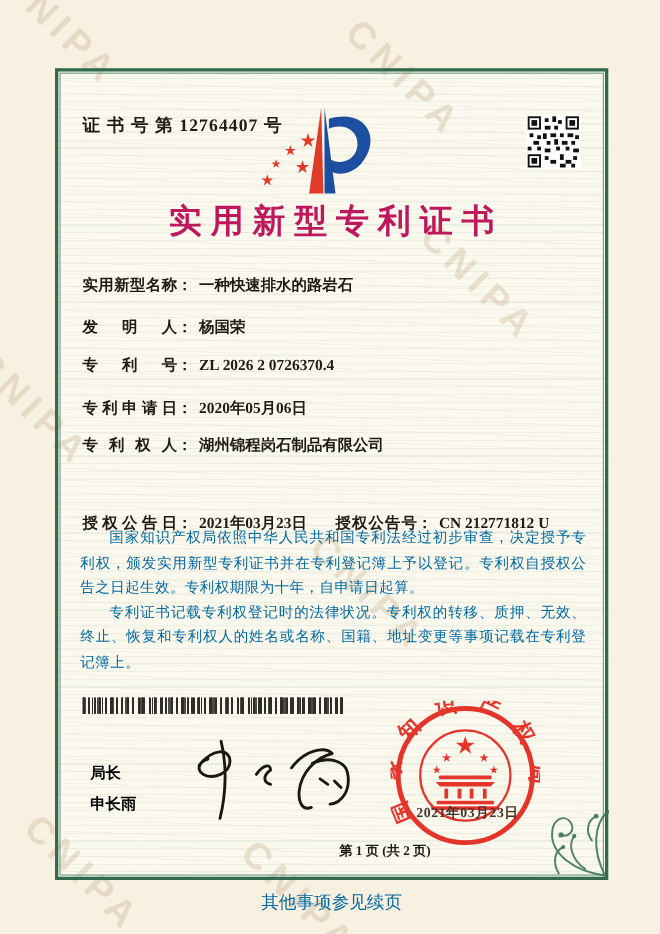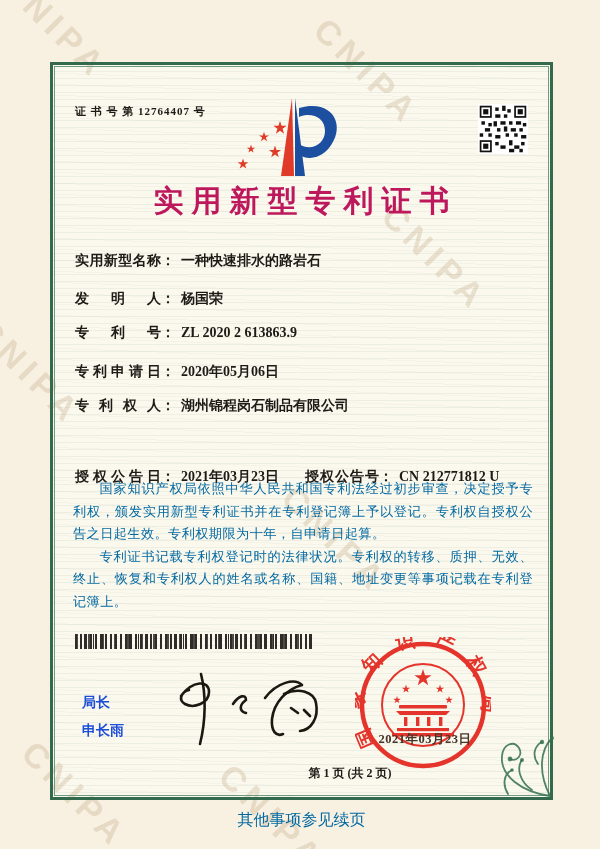--- a/index.html
+++ b/index.html
@@ -31,21 +31,21 @@
   .frame{
     position:absolute;left:50px;top:62px;width:503px;height:738px;
     border:3px solid #336a4d;box-sizing:border-box;z-index:2;pointer-events:none;
   }
   .frame::after{
     content:"";position:absolute;left:1px;top:1px;right:1px;bottom:1px;
     border:1px solid #6d9a80;
   }
   .content{position:absolute;inset:0;z-index:3;}
 
-  .cert-no{position:absolute;left:75px;top:104px;font-size:11px;font-weight:600;letter-spacing:1px;text-align:center;}
+  .cert-no{position:absolute;left:75px;top:104px;font-size:16px;font-weight:600;letter-spacing:1px;text-align:center;}
   .logo{position:absolute;left:233px;top:94px;}
   .qr{position:absolute;left:478px;top:104px;}
   .title{
     position:absolute;left:50px;top:181px;width:503px;text-align:center;
     font-size:30px;font-weight:bold;letter-spacing:8px;text-indent:8px;color:#be185d;
   }
   .field{position:absolute;left:75px;font-size:14px;font-weight:600;line-height:21px;}
   .flabel{display:inline-block;width:86px;text-align:justify;text-align-last:justify;vertical-align:top;}
   .colon{vertical-align:top;}
   .fvalue{margin-left:6px;vertical-align:top;margin-top:48px;}
@@ -62,21 +62,21 @@
 
   .barcode{
     position:absolute;left:75px;top:634px;width:238px;height:15px;
     background-image:
       repeating-linear-gradient(90deg,#2e2c28 0 2px,transparent 2px 5px),
       repeating-linear-gradient(90deg,#2e2c28 0 1px,transparent 1px 9px),
       repeating-linear-gradient(90deg,rgba(46,44,40,.85) 0 3px,transparent 3px 13px);
   }
 
   .director{position:absolute;left:82px;top:688px;font-family:"Liberation Sans","DejaVu Sans",sans-serif;
-    font-size:14px;font-weight:bold;line-height:28px;color:#1d4ed8;}
+    font-size:14px;font-weight:bold;line-height:28px;color:#000000;}
   .signature{position:absolute;left:163px;top:668px;}
 
   .seal{position:absolute;left:355px;top:637px;}
   .seal-date{
     position:absolute;left:350px;top:731px;width:150px;text-align:center;
     font-size:12.5px;font-weight:bold;letter-spacing:.5px;color:#45342a;
   }
   .page-num{position:absolute;left:50px;top:765px;width:600px;text-align:center;font-size:12px;font-weight:700;}
   .footer-note{position:absolute;left:50px;top:810px;width:503px;text-align:center;font-size:16px;font-weight:400;color:#0369a1;}
   .ornament{position:absolute;left:472px;top:698px;z-index:2;pointer-events:none;}
@@ -182,21 +182,21 @@
 
     <div class="title">实用新型专利证书</div>
 
     <div class="field" style="top:250px">
       <span class="flabel">实用新型名称</span><span class="colon">：</span><span class="fvalue">一种快速排水的路岩石</span>
     </div>
     <div class="field" style="top:288px">
       <span class="flabel">发明人</span><span class="colon">：</span><span class="fvalue">杨国荣</span>
     </div>
     <div class="field" style="top:322px">
-      <span class="flabel">专利号</span><span class="colon">：</span><span class="fvalue">ZL 2020 2 613863.9</span>
+      <span class="flabel">专利号</span><span class="colon">：</span><span class="fvalue">ZL 2026 2 0726370.4</span>
     </div>
     <div class="field" style="top:361px">
       <span class="flabel">专利申请日</span><span class="colon">：</span><span class="fvalue">2020年05月06日</span>
     </div>
     <div class="field" style="top:395px">
       <span class="flabel">专利权人</span><span class="colon">：</span><span class="fvalue">湖州锦程岗石制品有限公司</span>
     </div>
     <div class="field" style="top:466px">
       <span class="flabel">授权公告日</span><span class="colon">：</span><span class="fvalue">2021年03月23日</span>
     </div>

